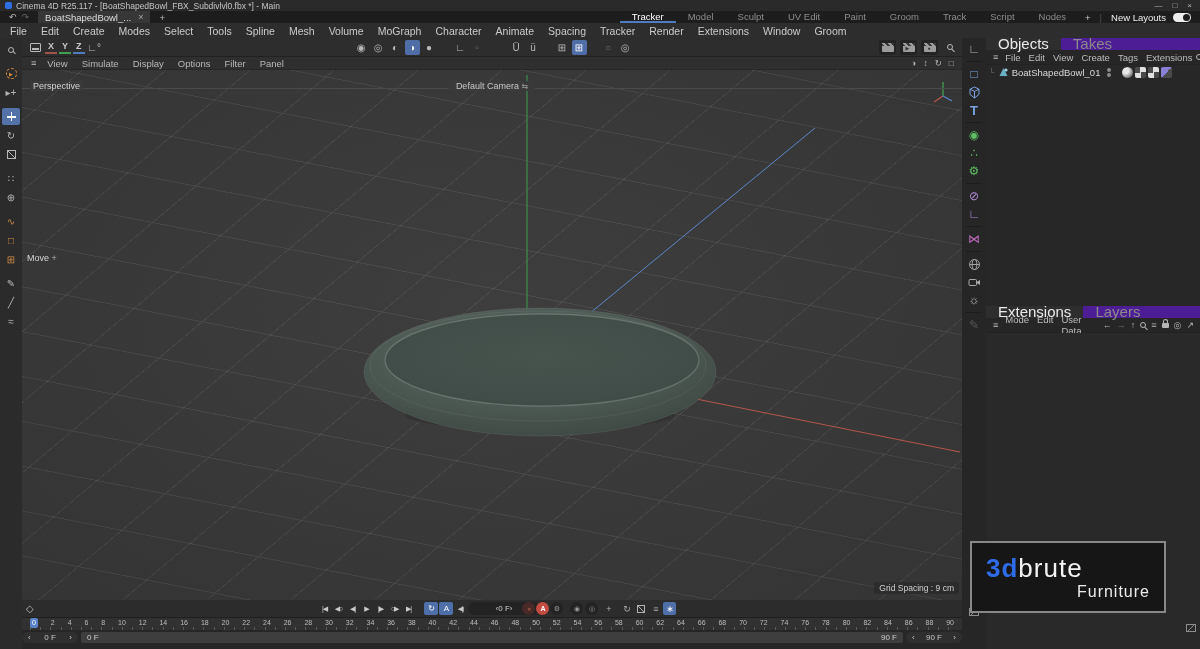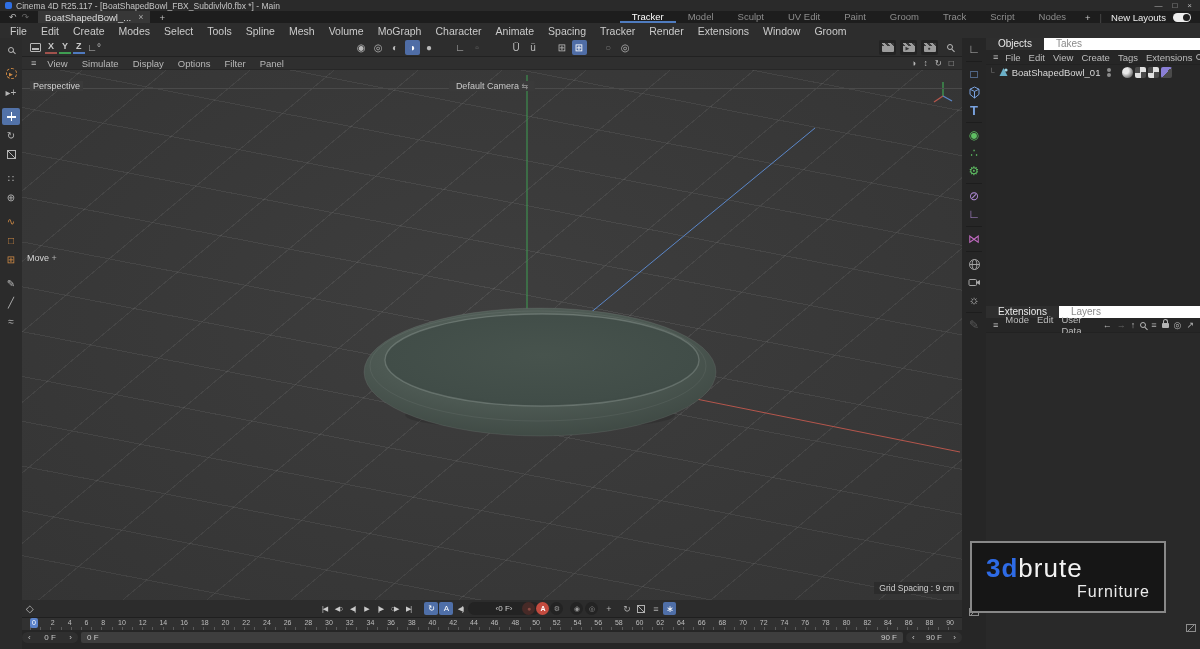--- a/index.html
+++ b/index.html
@@ -98,21 +98,21 @@
     display:flex;flex-direction:column;align-items:center;padding-top:2px}
   .rbtn{width:20px;height:18px;display:flex;align-items:center;justify-content:center;font-size:12px;margin:0;flex:none;color:#b5b5b5}
   .rbtn.blue{color:#7aa3e0}.rbtn.green{color:#5fbf63}.rbtn.purple{color:#b08ad6}.rbtn.magenta{color:#c06ac0}
   .rbtn.dimmed{color:#5a5a5a}
   .rsep{height:4px;width:16px;border-bottom:1px solid #1d1d1d;margin-bottom:3px;flex:none}
   .rbtn.boldT{font-weight:bold;font-size:13px}
   .strip-bottom{margin-top:auto;margin-bottom:28px}
 
   
   .rightpanel{position:absolute;top:38px;left:986px;width:214px;height:611px;background:#282828}
-  .panel-tabs{height:12px;background:#ffffff;display:flex;font-size:10px;color:#8a8a8a;align-items:flex-end}
+  .panel-tabs{height:12px;background:#4c1d95;display:flex;font-size:15px;color:#8a8a8a;align-items:flex-end}
   .panel-tabs .ptab{padding:0 12px;height:12px;line-height:12px}
   .panel-tabs .ptab:first-child{background:#2e2e2e;color:#eaeaea}
   .panel-menu{height:15px;background:#262626;border-bottom:1px solid #222;display:flex;align-items:center;
     font-size:9.5px;color:#bdbdbd;padding:0 4px}
   .panel-menu .mi{padding:0 4px}
   .panel-menu .pm-burger{font-size:9px;padding:0 3px;color:#c5c5c5}
   .panel-icons{margin-left:auto;display:flex;gap:5px;align-items:center;color:#b5b5b5;font-size:9px;padding-right:2px}
   .panel-icons .dim{color:#666}
   .objects-body{height:241px;background:#272727}
   .object-row{display:flex;align-items:center;height:14px;font-size:9.5px;color:#d8d8d8;padding-left:3px;gap:3px}

